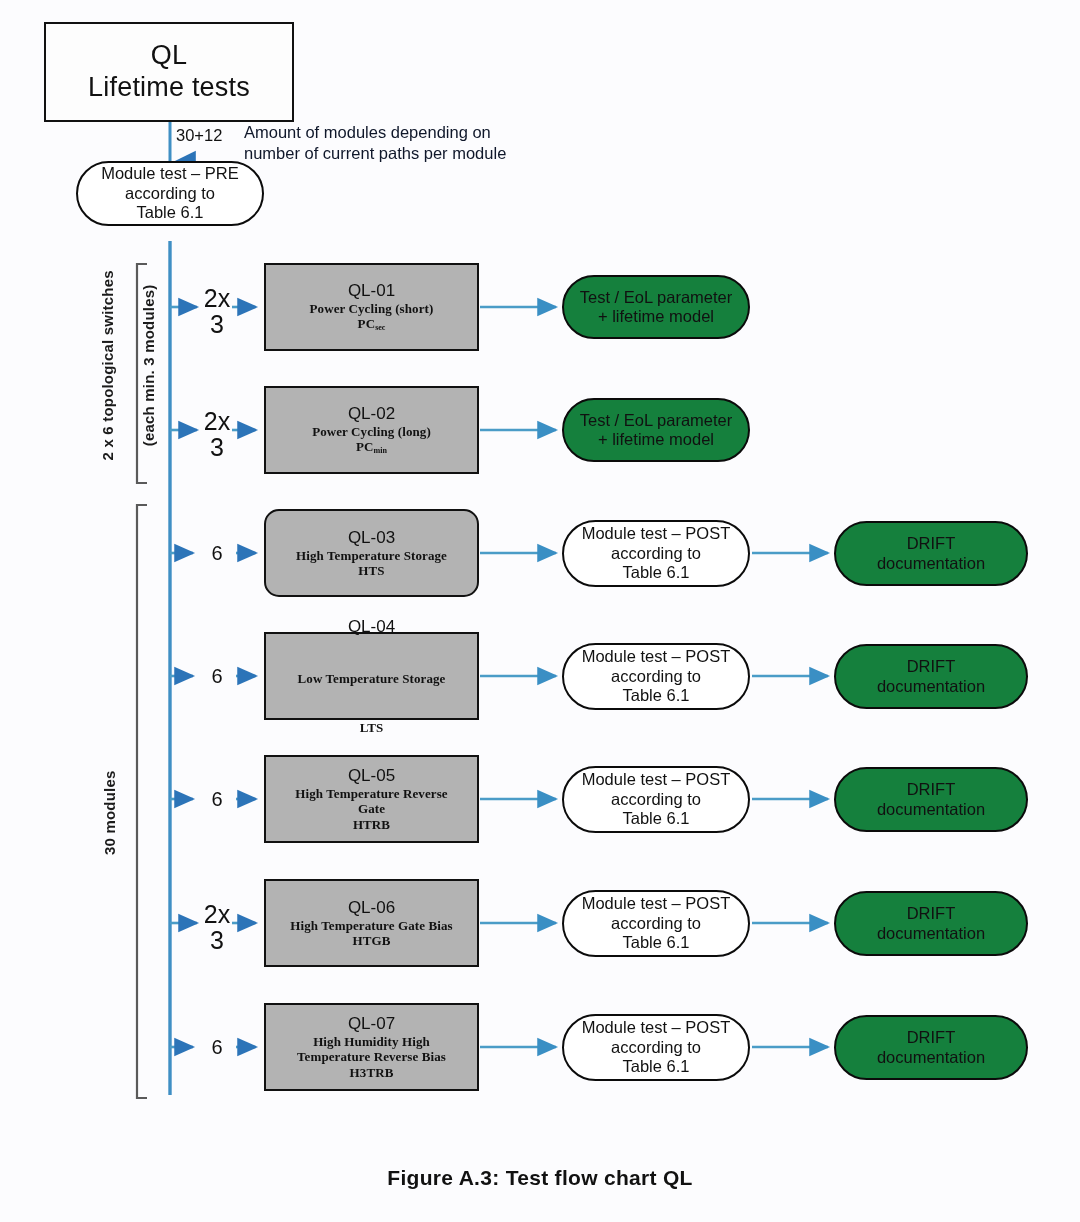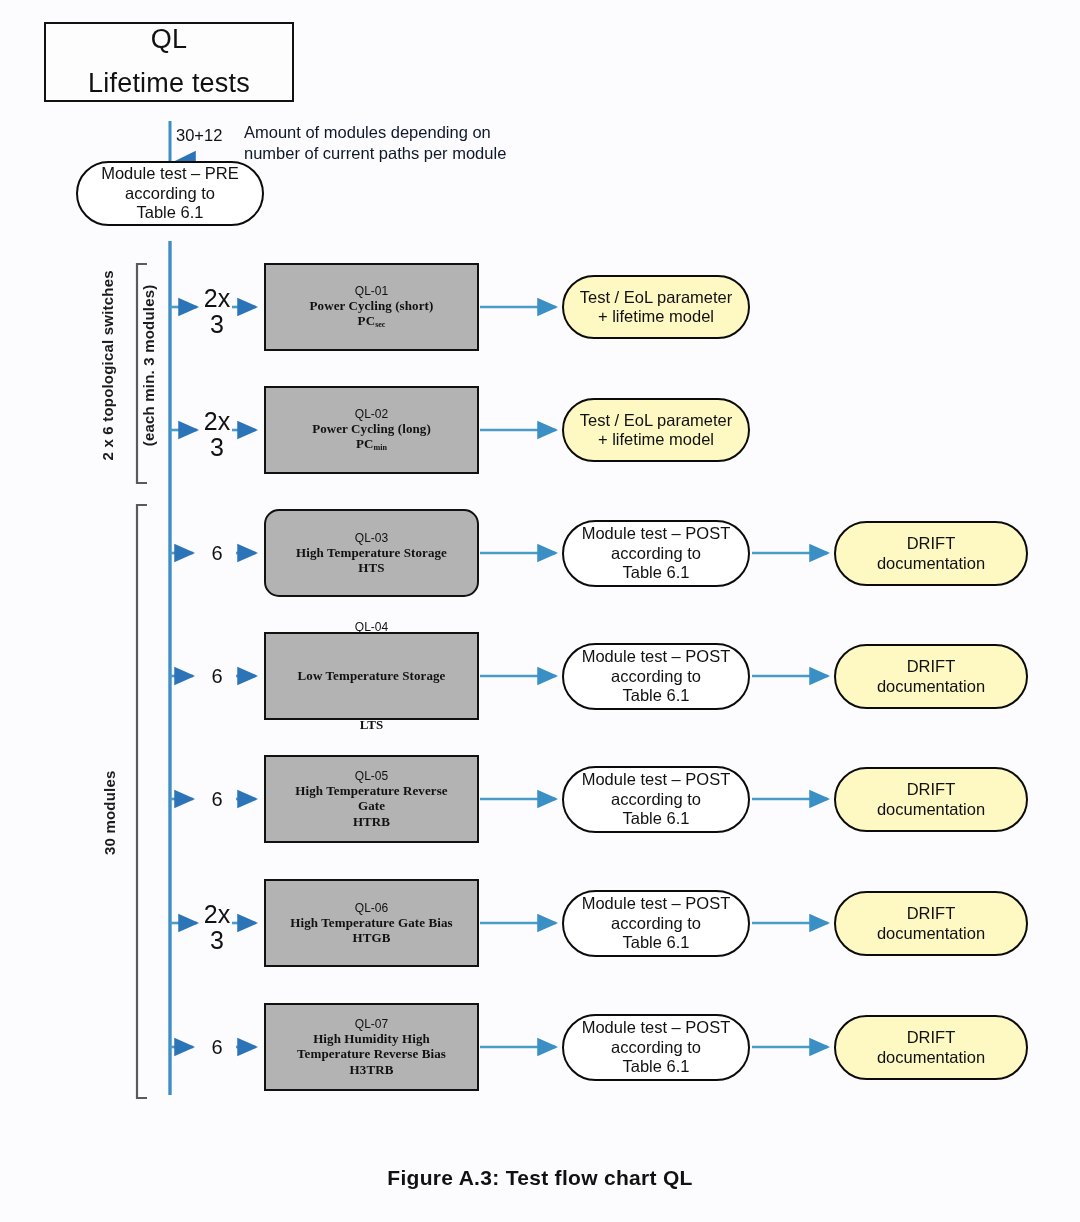--- a/index.html
+++ b/index.html
@@ -33,28 +33,28 @@
   .rect-gray{
     background:#b3b3b3;
     border:2.5px solid #111;
   }
   .oval{
     background:#ffffff;
     border:2.5px solid #0b0b0b;
     border-radius:44px;
   }
   .stadium{
-    background:#fef9c3;
+    background:#15803d;
     border:2.5px solid #0b0b0b;
     border-radius:34px;
   }
 
   .t-title{font-size:27px;letter-spacing:.2px;}
   .t-sub{font-size:27px;letter-spacing:.2px;}
-  .t-code{font-size:12px;}
+  .t-code{font-size:17px;}
   .t-desc{font-size:13px;font-weight:bold;letter-spacing:.1px;font-family:Liberation Serif, serif;}
   .t-oval{font-size:16.5px;}
   .t-drift{font-size:16.5px;}
 
   sub{font-size:.62em;vertical-align:-.28em;letter-spacing:0;}
 
   
   .mult{
     position:absolute;
     font-size:25px;
@@ -168,21 +168,21 @@
       <line x1="752" y1="676" x2="828" y2="676" marker-end="url(#ar-light)"></line>
       <line x1="752" y1="799" x2="828" y2="799" marker-end="url(#ar-light)"></line>
       <line x1="752" y1="923" x2="828" y2="923" marker-end="url(#ar-light)"></line>
       <line x1="752" y1="1047" x2="828" y2="1047" marker-end="url(#ar-light)"></line>
     </g>
 
     <path d="M147,264 L137,264 L137,483 L147,483" fill="none" stroke="#5a5a5a" stroke-width="2.2"></path>
     <path d="M147,505 L137,505 L137,1098 L147,1098" fill="none" stroke="#5a5a5a" stroke-width="2.2"></path>
   </svg>
 
-  <div class="node rect-plain" style="left:44px;top:22px;width:250px;height:80px;justify-content:space-between;">
+  <div class="node rect-plain" style="left:44px;top:22px;width:250px;height:100px;">
     <div class="t-title">QL</div>
     <div class="t-sub">Lifetime tests</div>
   </div>
 
   <div class="branch-count" style="left:176px;top:126px;">30+12</div>
 
   <div class="anno" style="left:244px;top:122px;width:300px;">Amount of modules depending on
 number of current paths per module</div>
 
   <div class="node oval" style="left:76px;top:161px;width:188px;height:65px;">

